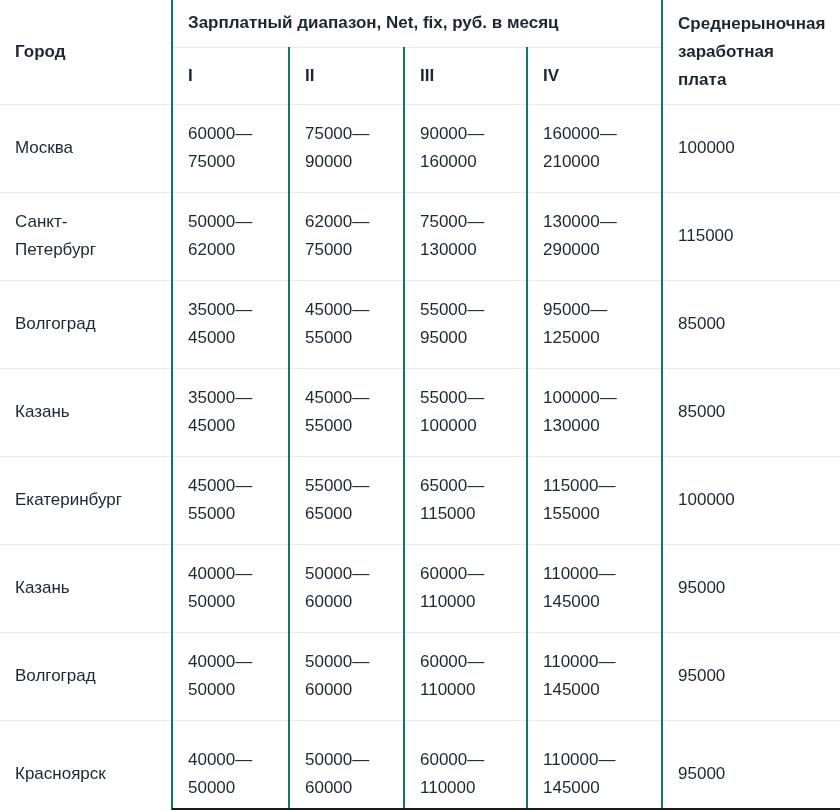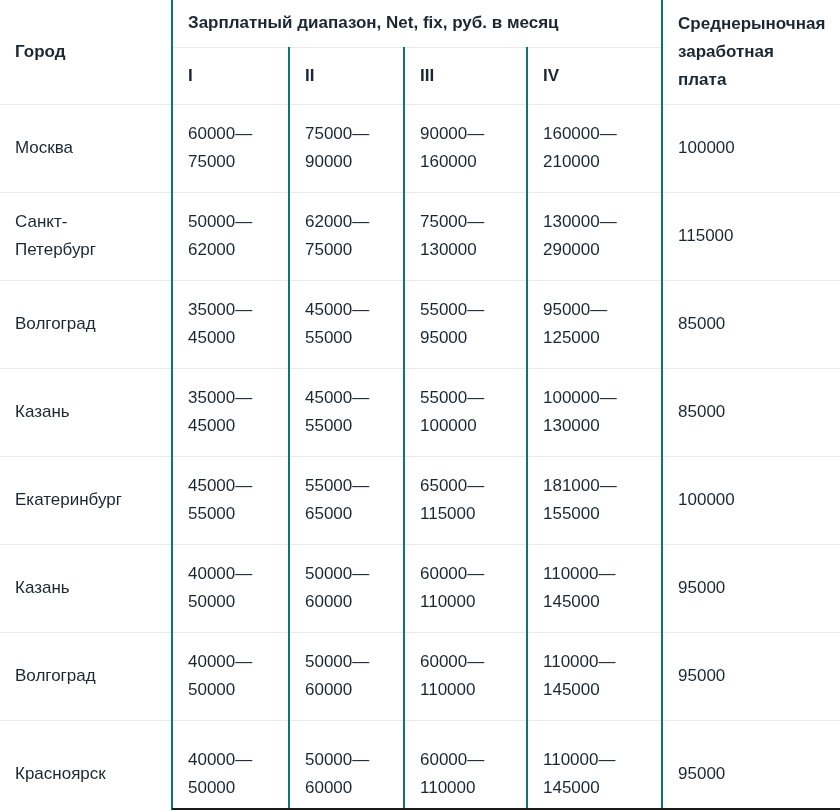--- a/index.html
+++ b/index.html
@@ -139,21 +139,21 @@
       <td class="bB">85000</td>
     </tr>
     <tr class="data-row">
       <td class="city-cell bR bB">Екатеринбург</td>
       <td class="bR bB">45000—
 55000</td>
       <td class="bR bB">55000—
 65000</td>
       <td class="bR bB">65000—
 115000</td>
-      <td class="bR bB">181000—
+      <td class="bR bB">115000—
 155000</td>
       <td class="bB">100000</td>
     </tr>
     <tr class="data-row">
       <td class="city-cell bR bB">Казань</td>
       <td class="bR bB">40000—
 50000</td>
       <td class="bR bB">50000—
 60000</td>
       <td class="bR bB">60000—

